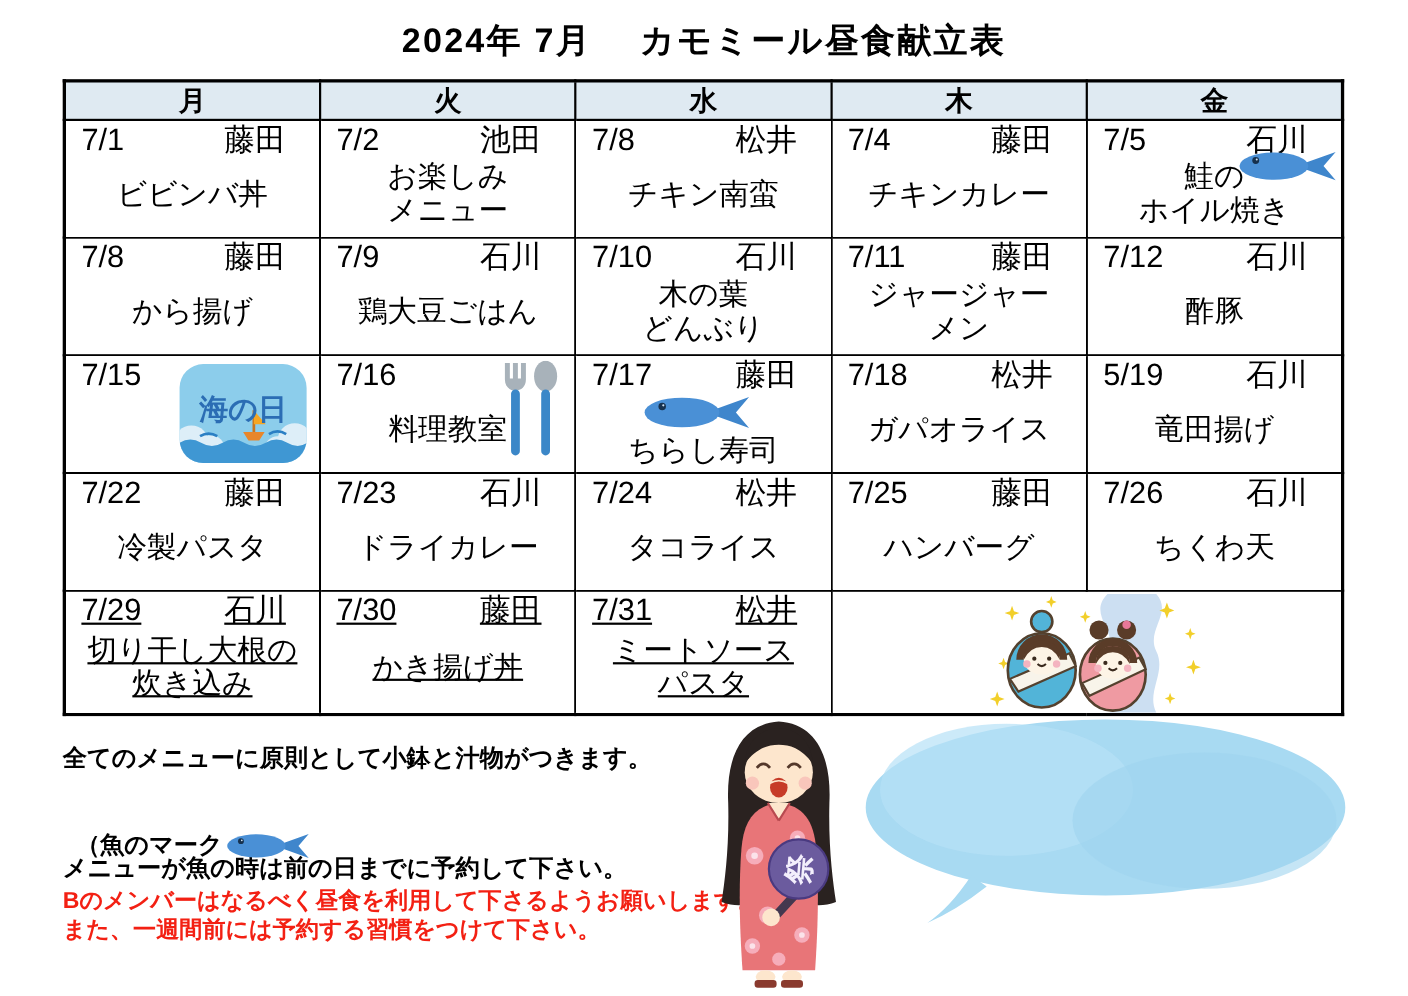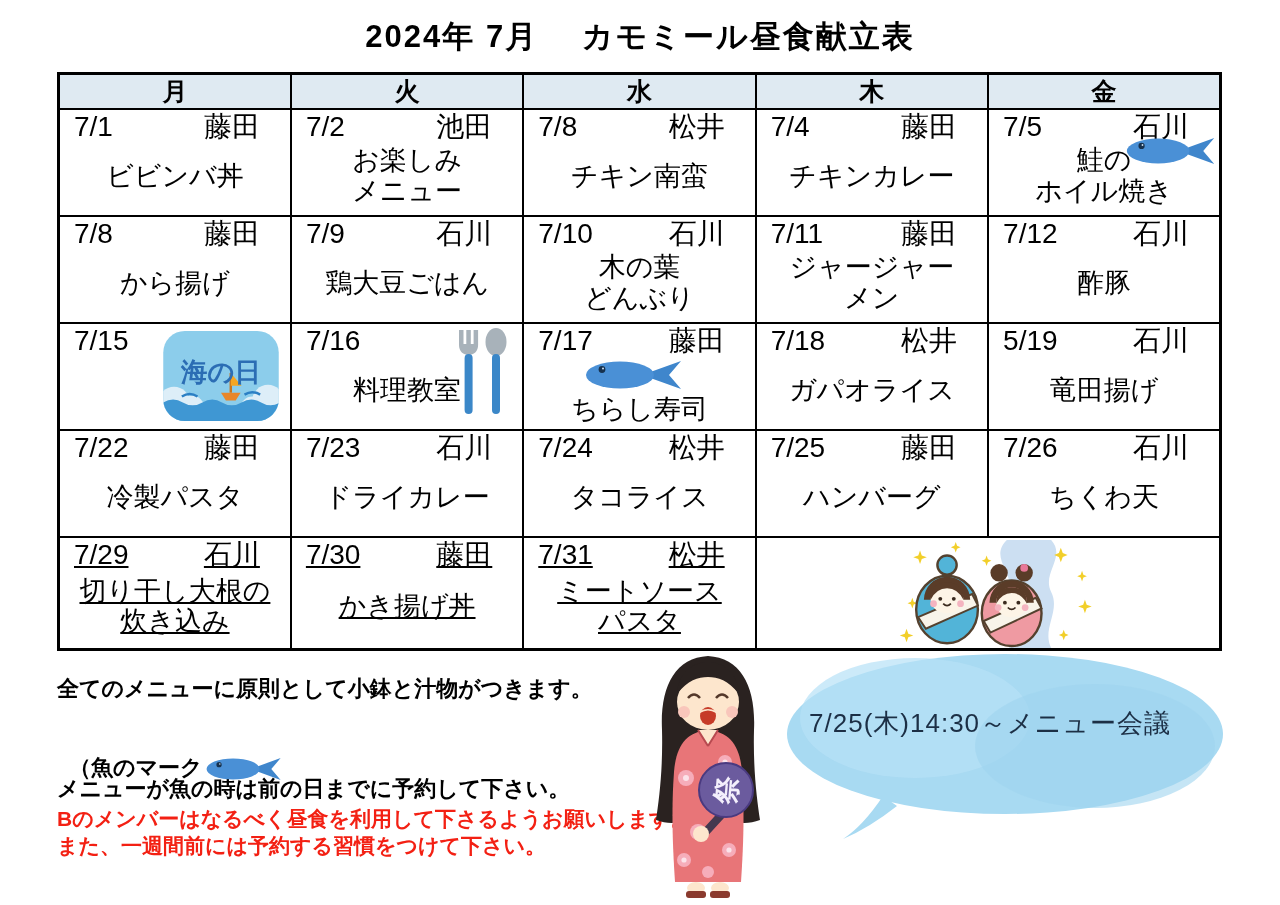--- a/index.html
+++ b/index.html
@@ -486,14 +486,13 @@
     <rect x="82" y="241" width="20" height="7" rx="3" fill="#8a3a2e"></rect>
 </svg>
 
 <div class="bubble">
   <svg class="bubble-svg" viewBox="0 0 470 195">
     <ellipse cx="240" cy="88" rx="218" ry="80" fill="#a8daf2"></ellipse>
     <ellipse cx="150" cy="72" rx="115" ry="60" fill="#b6e1f6" opacity="0.7"></ellipse>
     <ellipse cx="330" cy="100" rx="120" ry="62" fill="#9ed3ef" opacity="0.6"></ellipse>
     <path d="M118,150 Q98,180 78,193 Q104,182 132,160 Z" fill="#a8daf2"></path>
   </svg>
-  <div class="bubble-text">7/25(木)14:30～メニュー会議</div>
 </div>
 
 </body></html>

